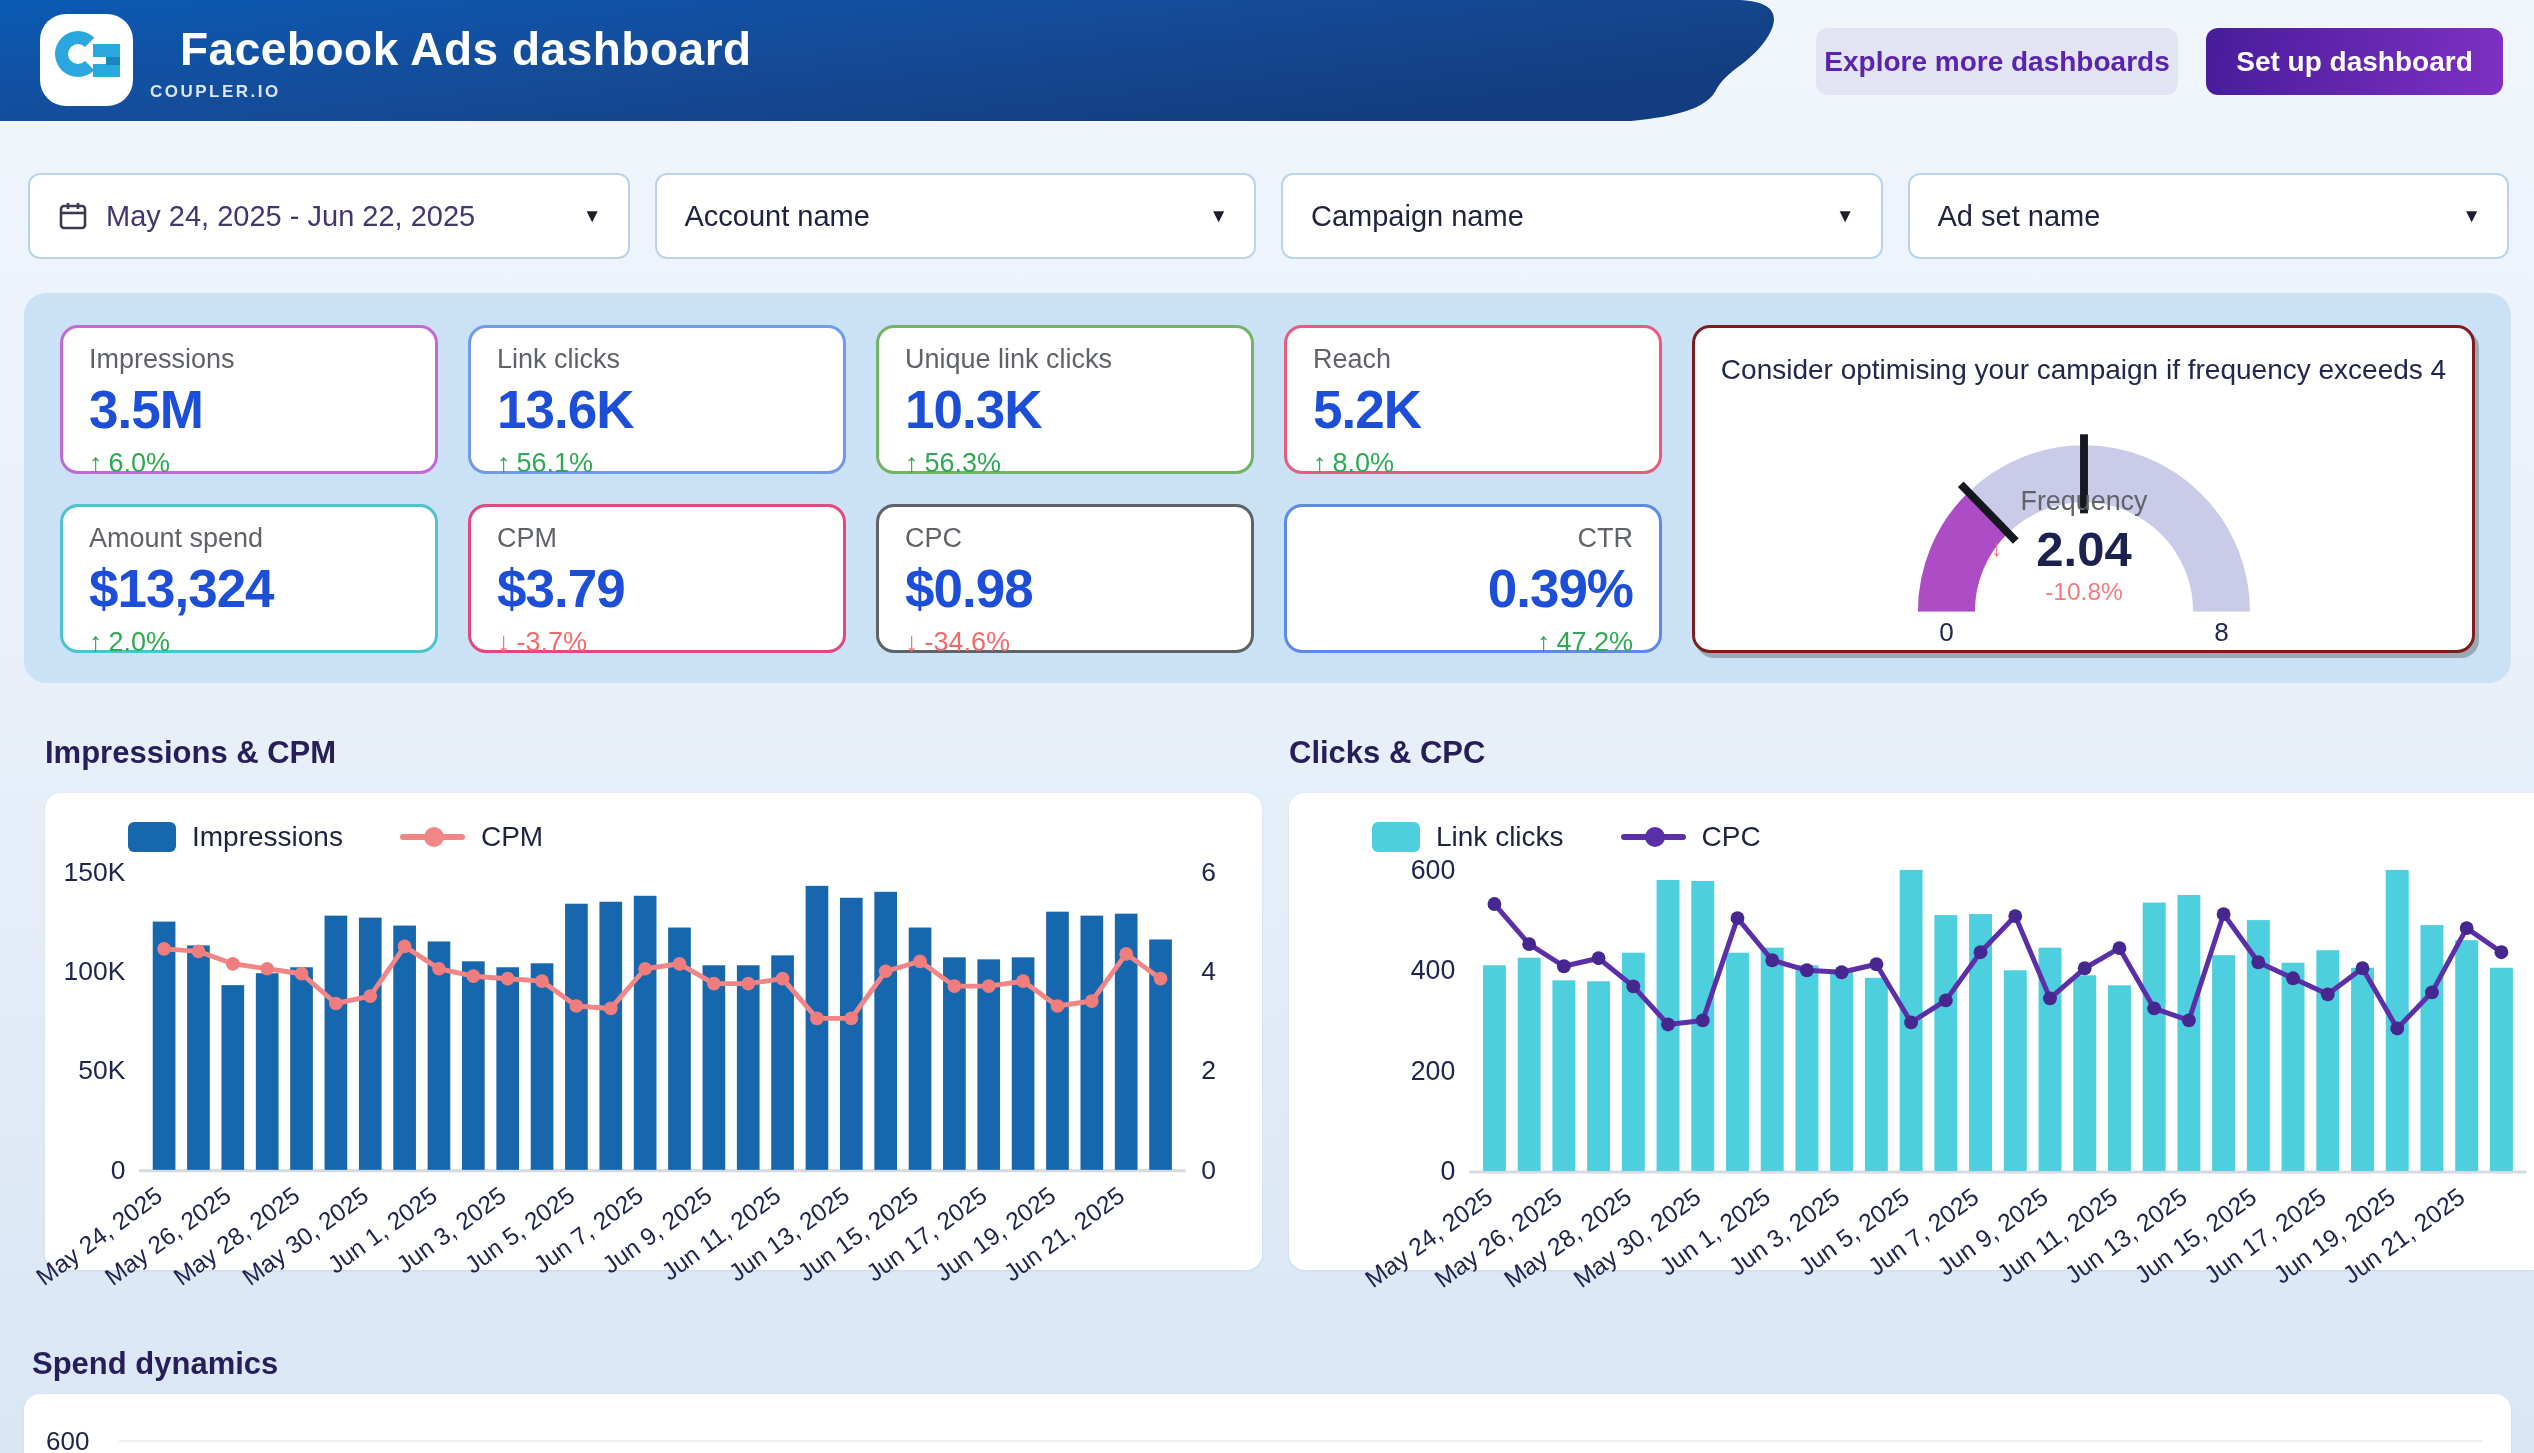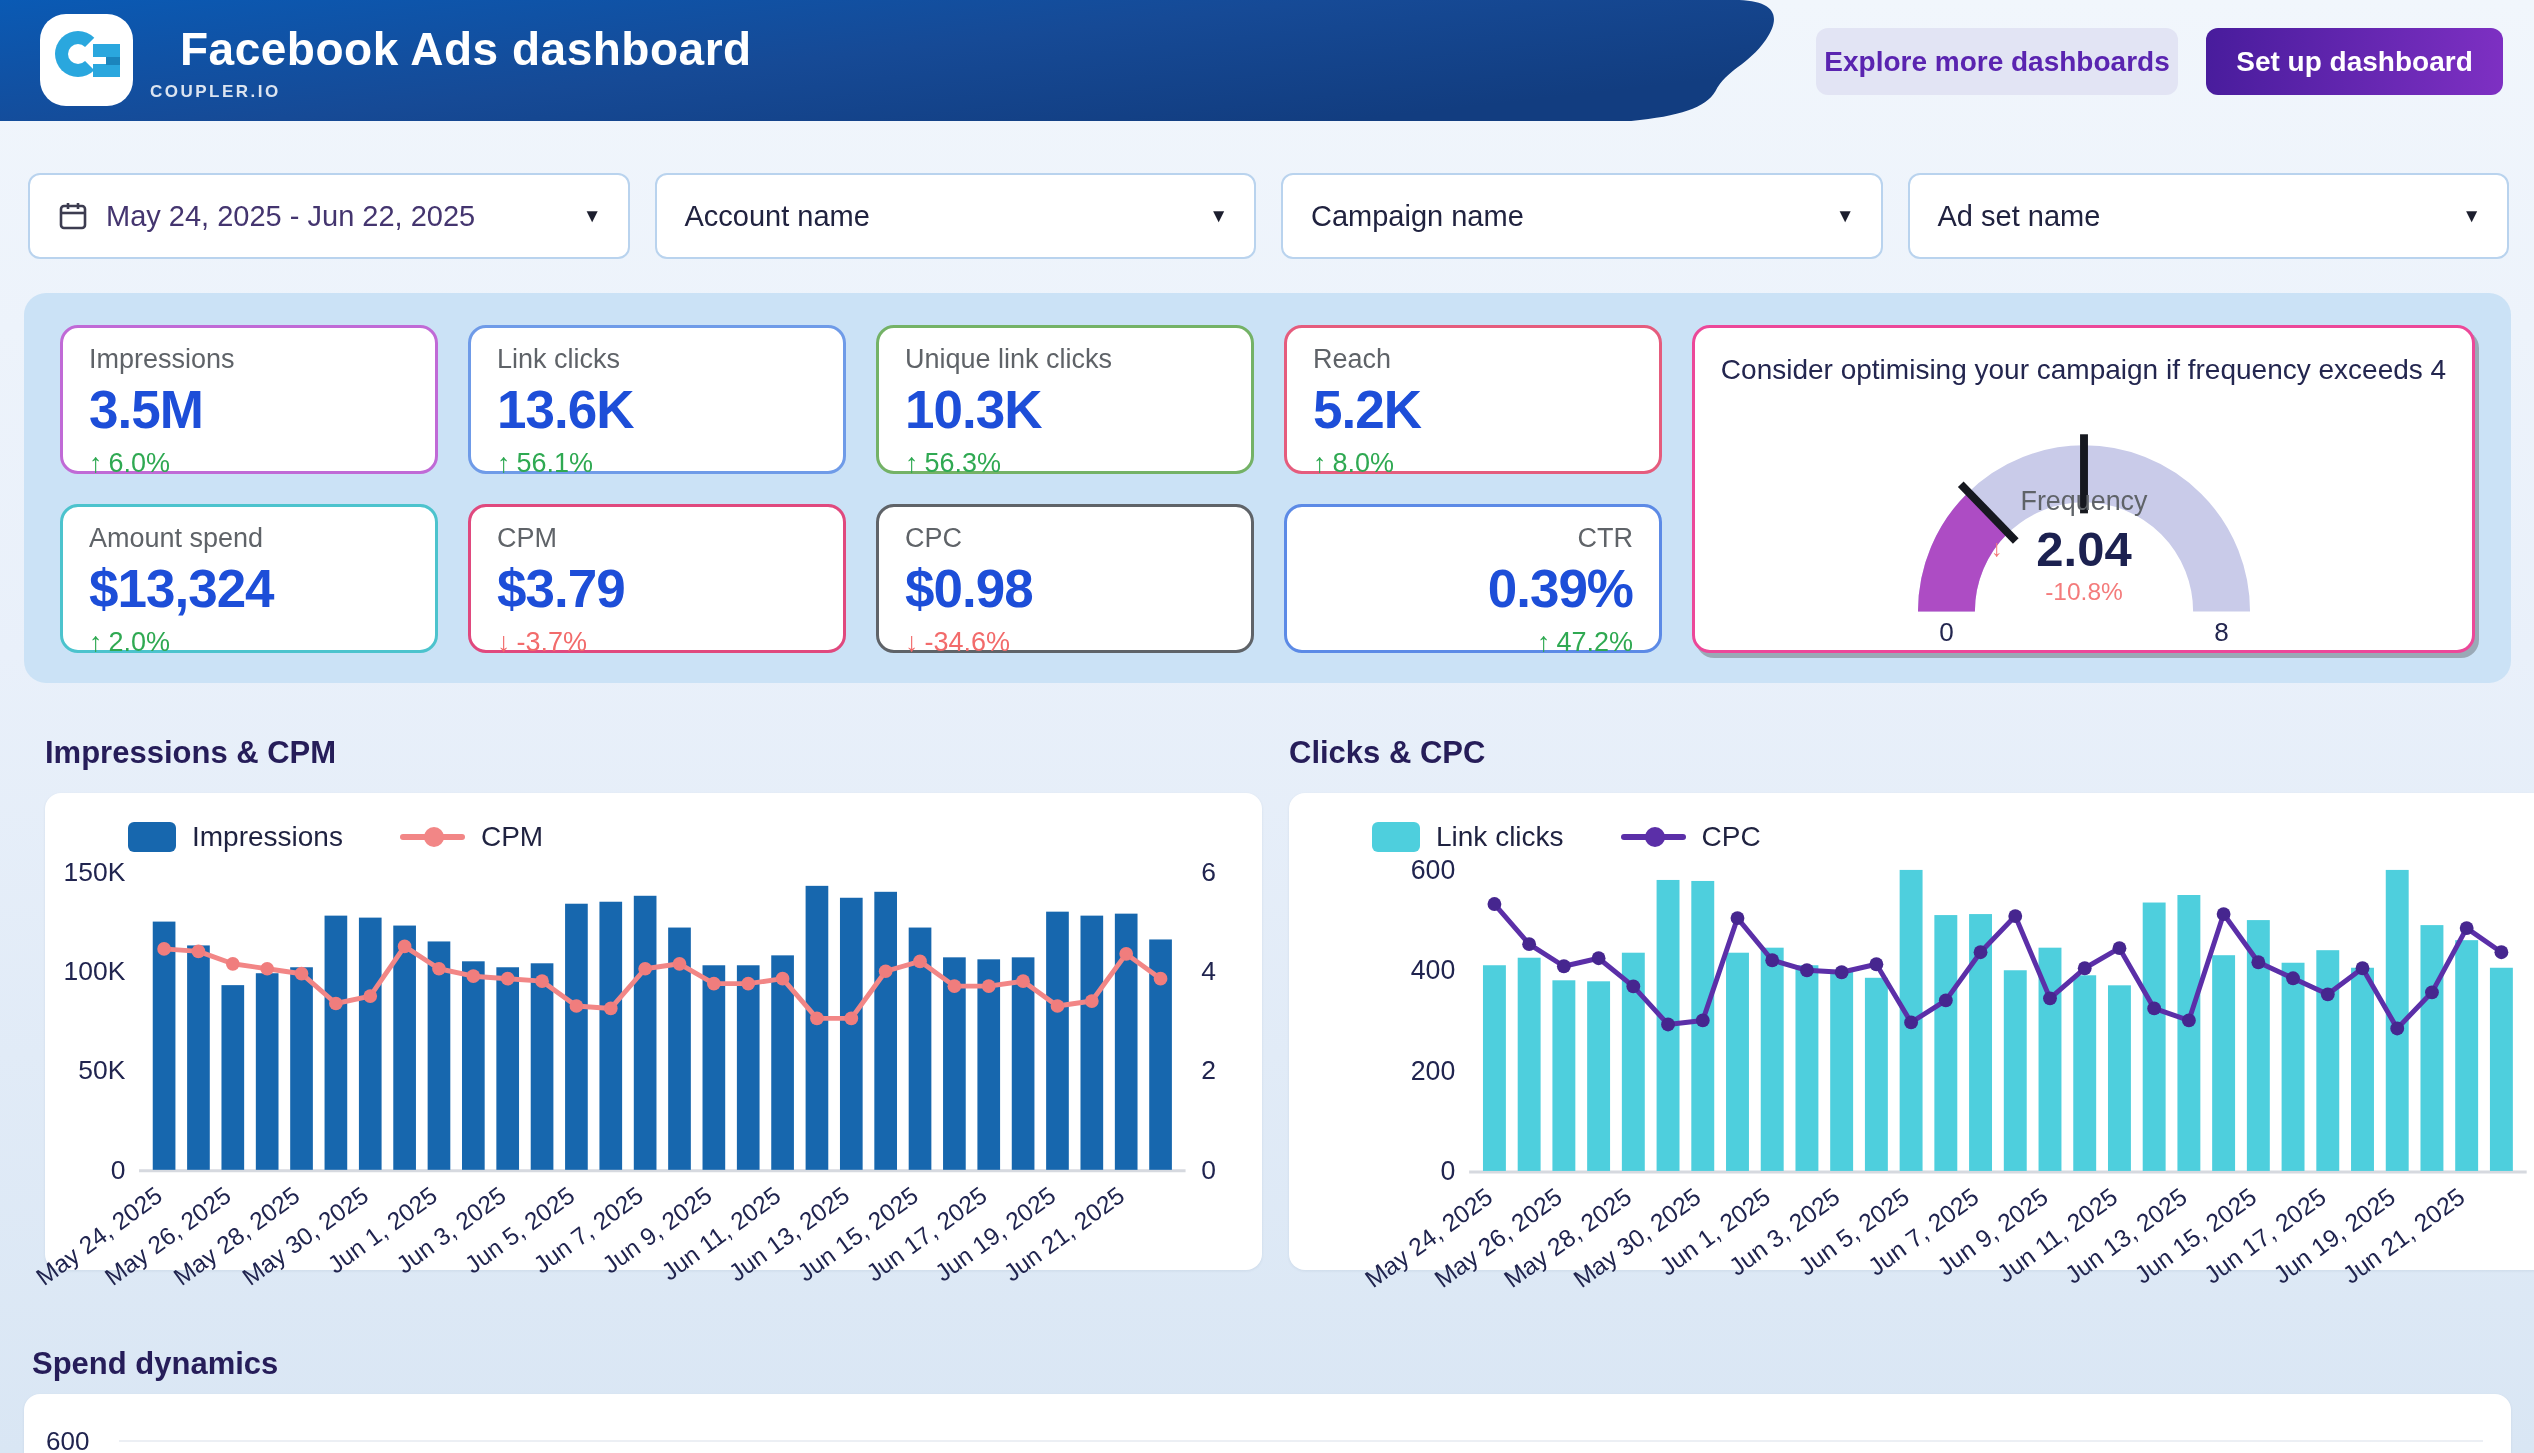--- a/index.html
+++ b/index.html
@@ -40,21 +40,21 @@
                background:#cbe2f6; border-radius:22px; padding:32px 36px;
                display:grid; grid-template-columns:378px 378px 378px 378px 1fr;
                grid-template-rows:149px 149px; gap:30px; }
   .kpi-card { background:#fff; border:3px solid #ccc; border-radius:18px; padding:16px 26px; }
   .kpi-label { font-size:27px; color:#5f6368; }
   .kpi-value { font-size:53px; font-weight:bold; color:#1d4ed8; letter-spacing:-1px; margin-top:4px; }
   .kpi-delta { font-size:27px; margin-top:8px; }
   .kpi-delta.up { color:#2fa952; } .kpi-delta.down { color:#f26b6b; }
   .kpi-arrow { font-weight:bold; margin-right:6px; }
 
-  .gauge-card { grid-column:5; grid-row:1 / 3; background:#fff; border:3px solid #ec4899;
+  .gauge-card { grid-column:5; grid-row:1 / 3; background:#fff; border:3px solid #7f1d1d;
                 border-radius:18px; box-shadow:4px 5px 0 rgba(95,99,104,.45); padding-top:26px; }
   .gauge-title { text-align:center; font-size:28px; color:#23264f; }
   .gauge-svg { display:block; margin:4px auto 0; width:634px; height:253px; overflow:visible; }
   .g-label { font-size:34px; fill:#5f6368; text-anchor:middle; }
   .g-value { font-size:62px; font-weight:bold; fill:#1c2150; text-anchor:middle; }
   .g-arrow { font-size:30px; fill:#f47b7b; text-anchor:middle; font-weight:bold; }
   .g-delta { font-size:31px; fill:#f47b7b; text-anchor:middle; }
   .g-min,.g-max { font-size:33px; fill:#23264f; text-anchor:middle; }
 
   

